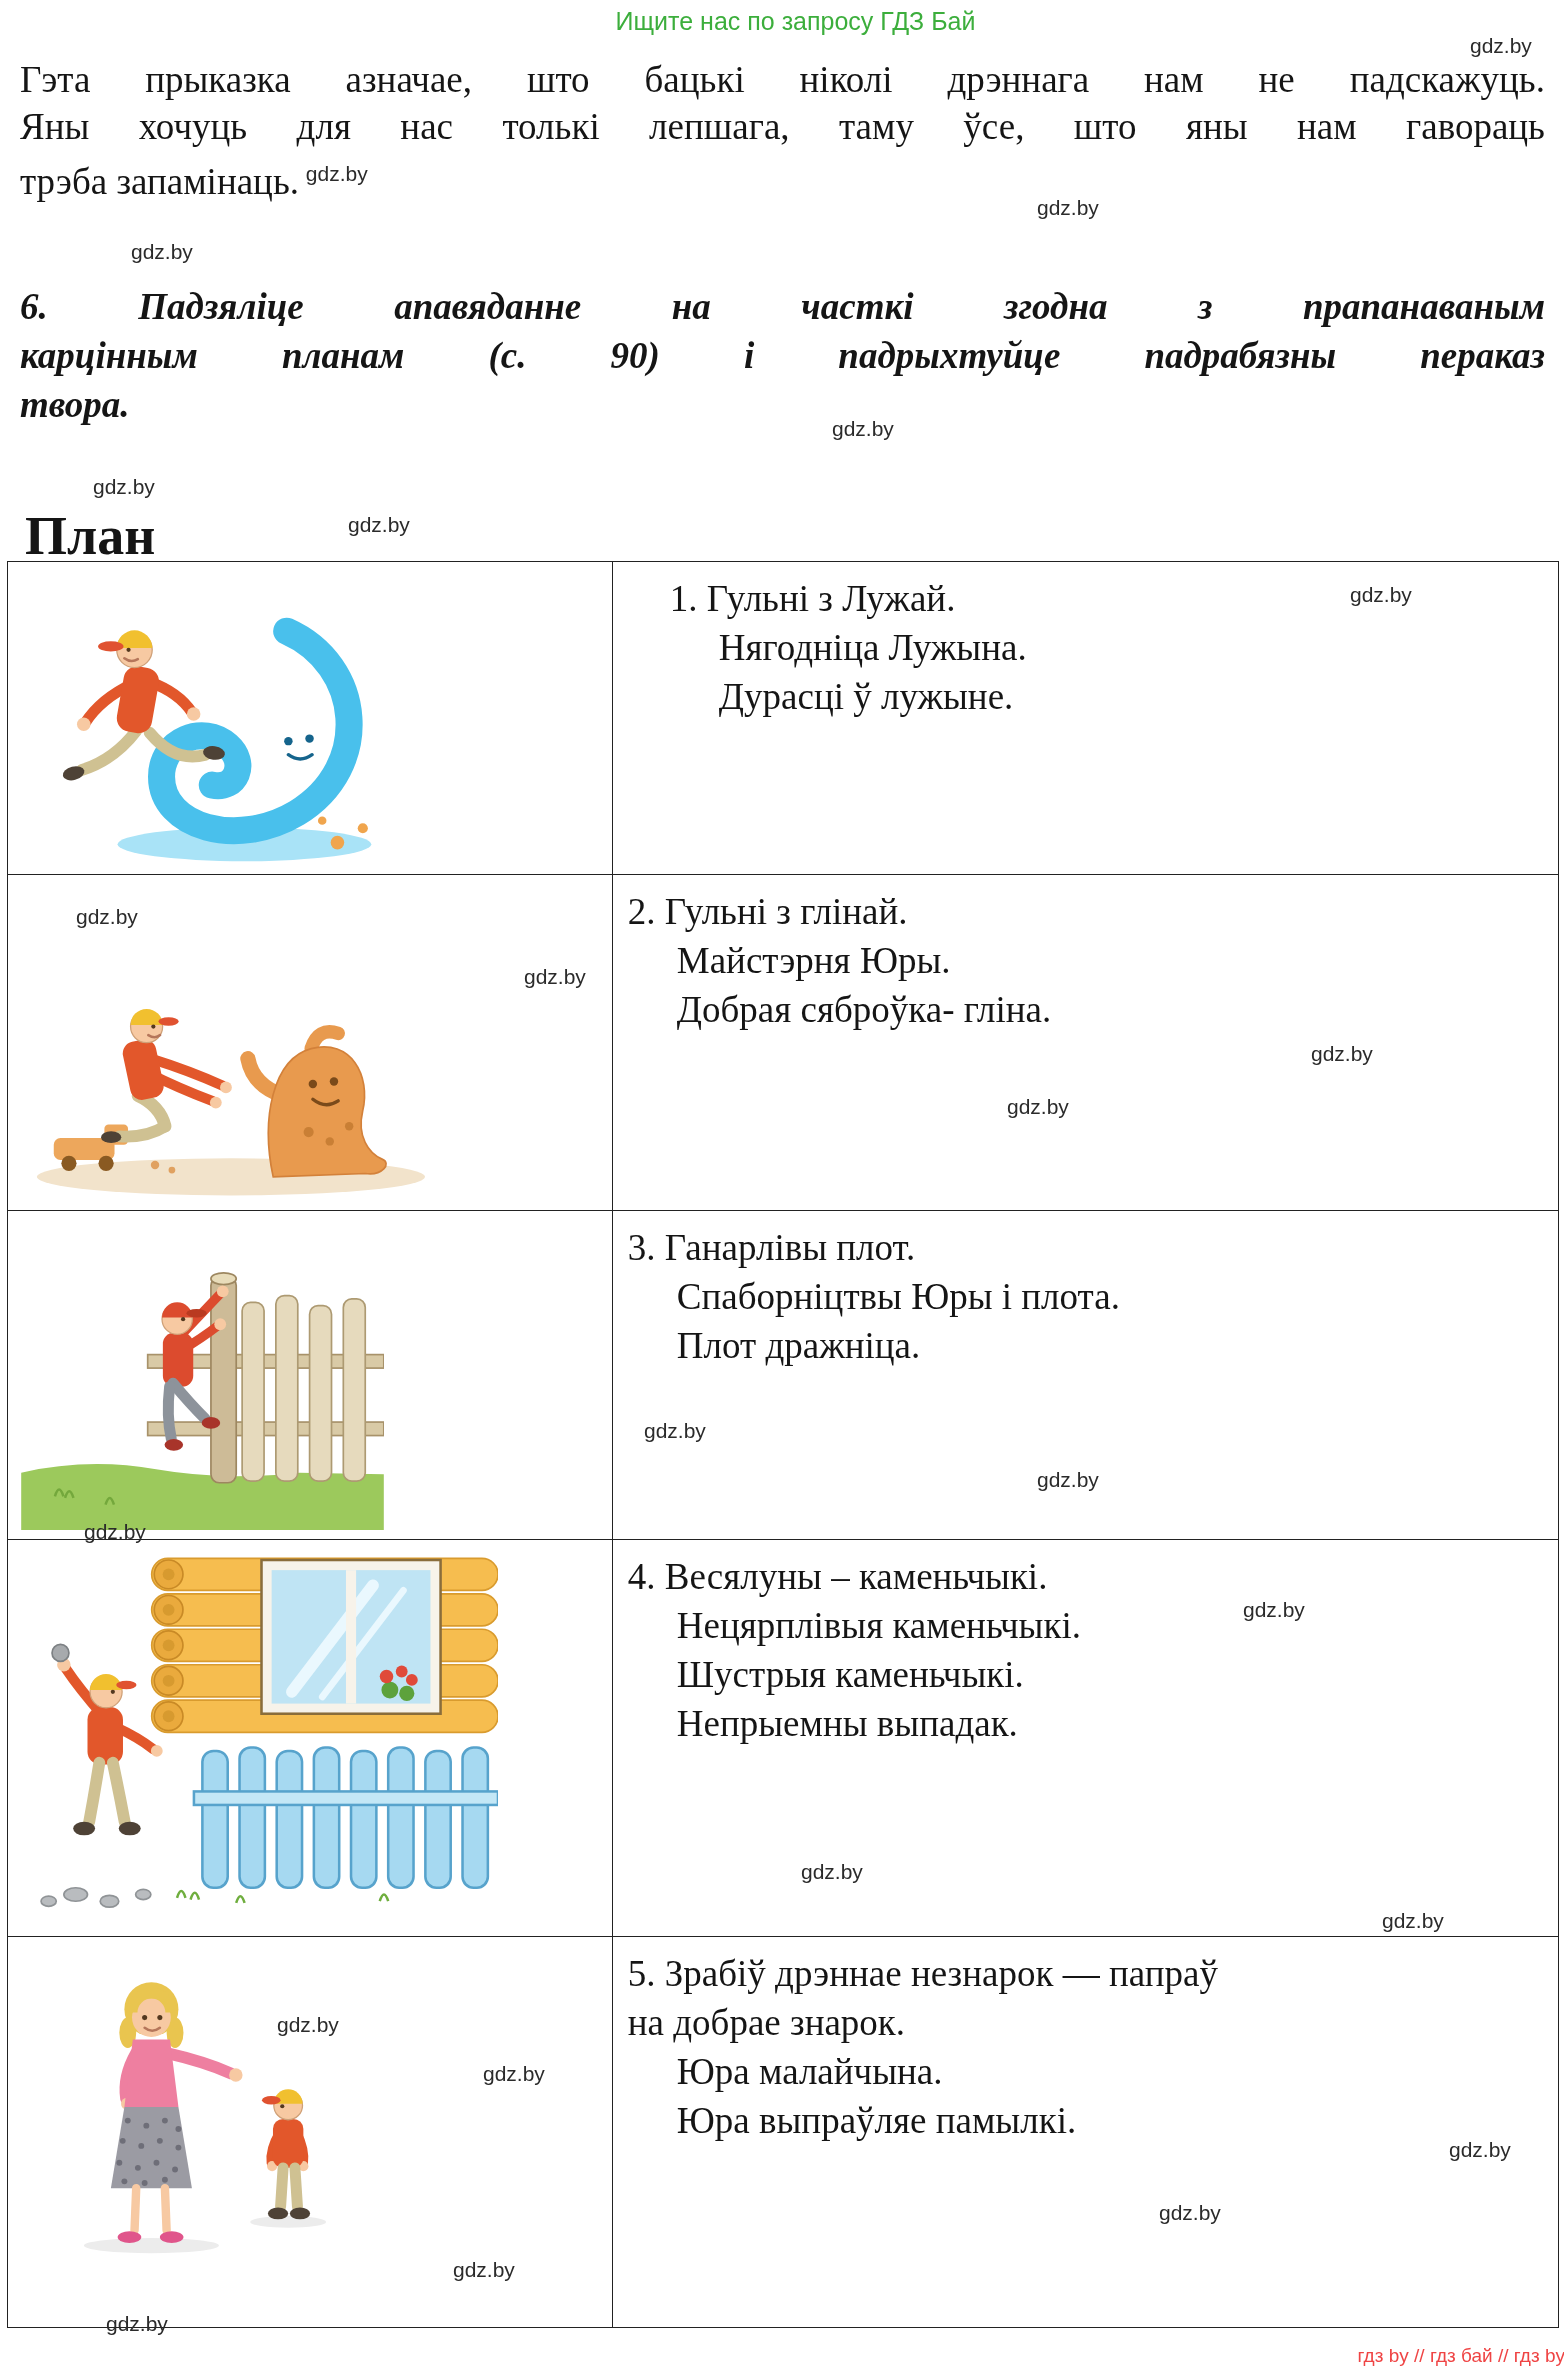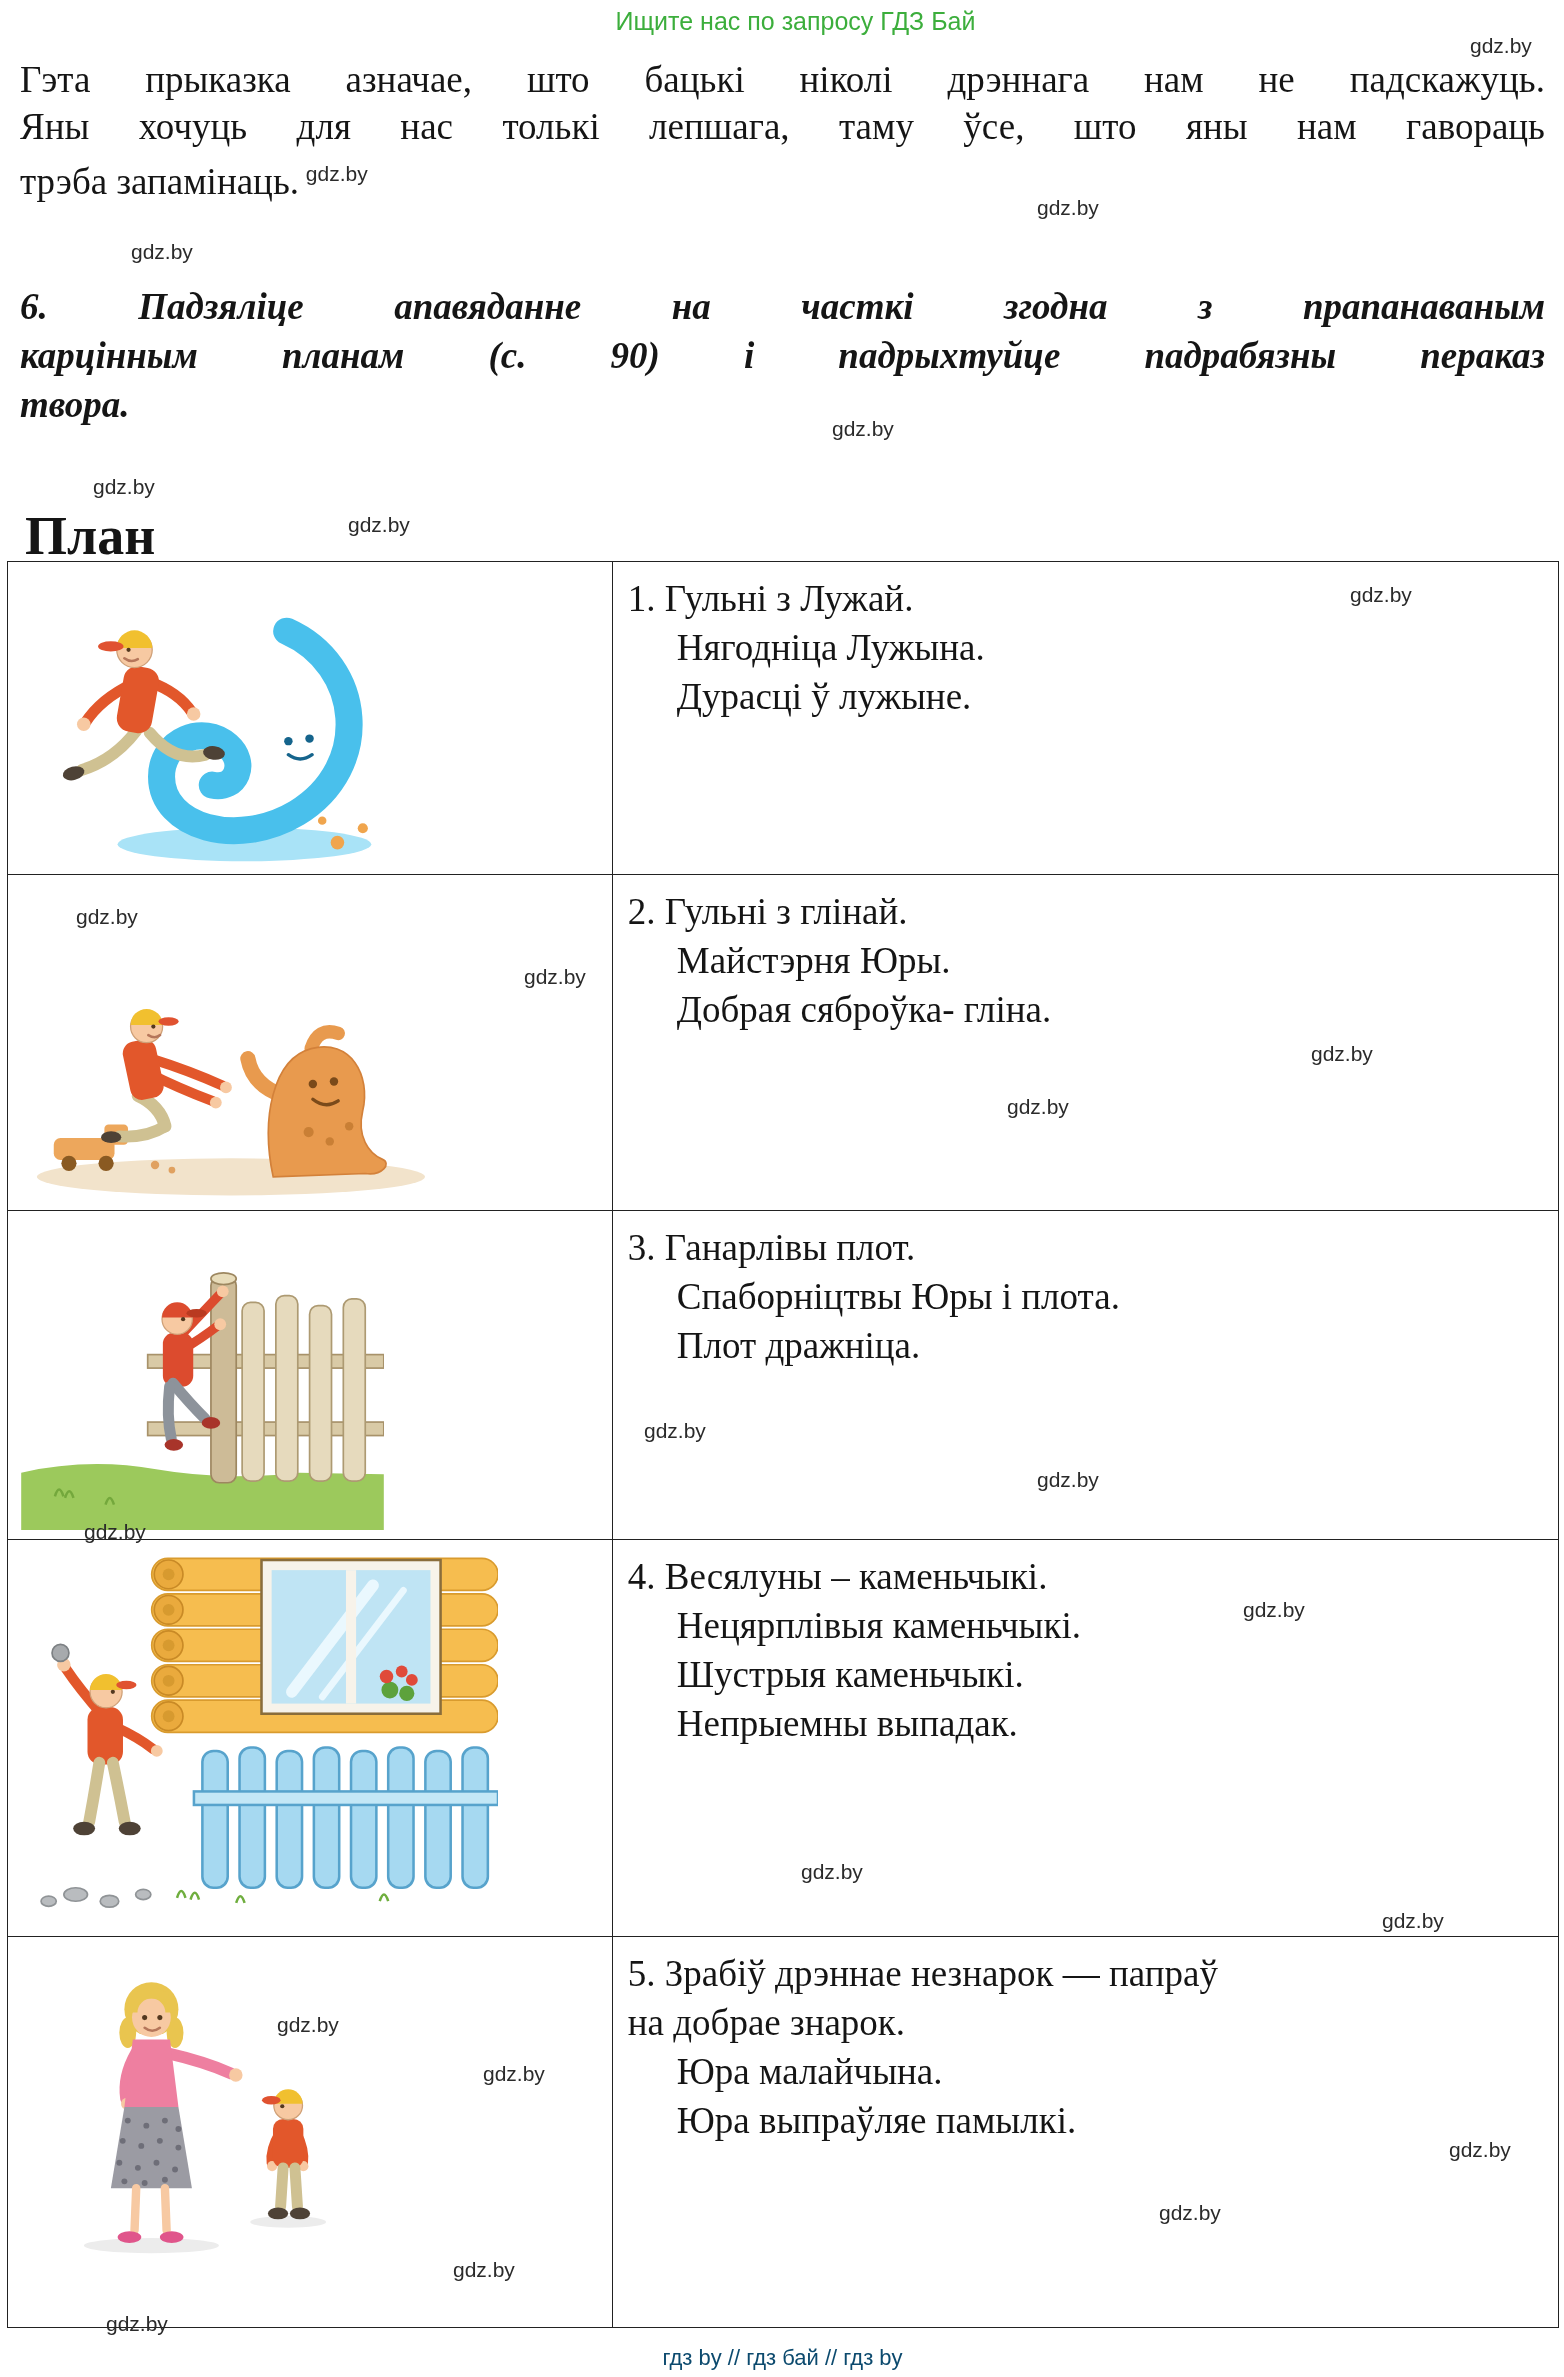--- a/index.html
+++ b/index.html
@@ -6,43 +6,43 @@
   html,body { background:#ffffff; }
   .page {
     position:relative; width:1565px; height:2377px; background:#ffffff;
     font-family:"Liberation Serif","DejaVu Serif",serif; color:#151515; overflow:hidden;
   }
   .promo-top {
     position:absolute; top:6.8px; left:0; width:100%; text-align:center;
     font-family:"Liberation Sans","DejaVu Sans",sans-serif; font-size:25px; color:#3cae3c;margin-left:13px;
   }
   .promo-bottom {
-    position:absolute; top:2345px; left:0; width:100%; text-align:center;
-    font-family:"Liberation Sans","DejaVu Sans",sans-serif; font-size:22px; color:#0c4a6e;
+    position:absolute; top:2345px; left:0; width:100%; text-align:right;
+    font-family:"Liberation Sans","DejaVu Sans",sans-serif; font-size:19px; color:#ef4444;
   }
   .wm {
     position:absolute; font-family:"Liberation Sans","DejaVu Sans",sans-serif;
     font-size:21px; color:#2b2b2b; white-space:nowrap;
   }
   .wm-inline {
     font-family:"Liberation Sans","DejaVu Sans",sans-serif; font-size:21px;
     font-weight:normal; font-style:normal; vertical-align:super; margin-left:6.8px; color:#2b2b2b;
   }
   .intro { position:absolute; top:56px; left:20px; width:1525px; font-size:37px; line-height:47px; }
   .task  { position:absolute; top:282px; left:20px; width:1525px; font-size:37px; line-height:49px; font-weight:bold; font-style:italic; }
   .jline { text-align:justify; text-align-last:justify; }
   .lline { text-align:left; }
   .plan-title { position:absolute; top:505px; left:25px; font-size:54px; font-weight:bold; }
   .plan-table { position:absolute; top:561px; left:6.8px; width:1552px; border:1.7px solid #222; background:#fff; }
   .row { display:flex; border-top:1.7px solid #222; }
   .row:first-child { border-top:none; }
   .img-cell { width:605px; border-right:1.7px solid #222; position:relative; overflow:hidden; flex:none; }
   .text-cell { flex:1; padding:12px 10px 0 15px; font-size:37px; line-height:49px; }
   .line.indent { padding-left:49px; }
-  .r1 { height:312px; } .r2 { height:336px; } .r3 { height:329px; } .r4 { height:397px; } .r5 { height:391px; }
+  .r1 { height:312px;gap:42px; } .r2 { height:336px; } .r3 { height:329px; } .r4 { height:397px; } .r5 { height:391px; }
   .illus { display:block; }
   .illus.i1 { margin:10px 0 0 25px; }
   .illus.i2 { margin:8.4px 0 0 12px; }
   .illus.i3 { margin:6.8px 0 0 13.5px; }
   .illus.i4 { margin:8.4px 0 0 17px; }
   .illus.i5 { margin:8.4px 0 0 25px; }
 </style>
 </head>
 <body>
 

